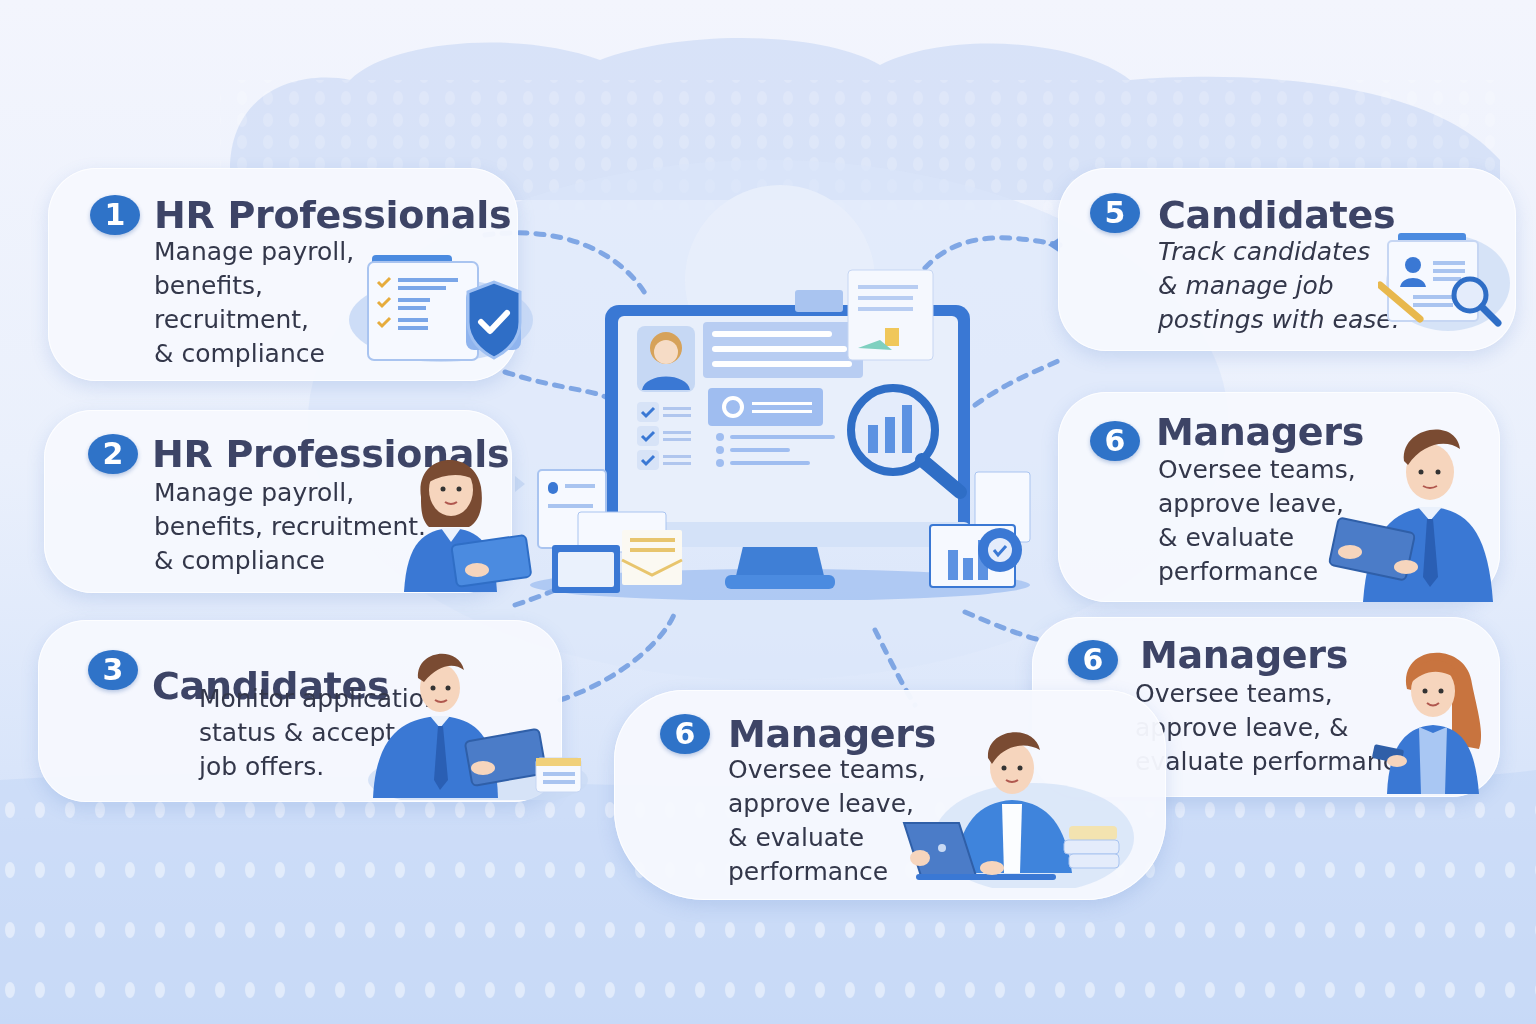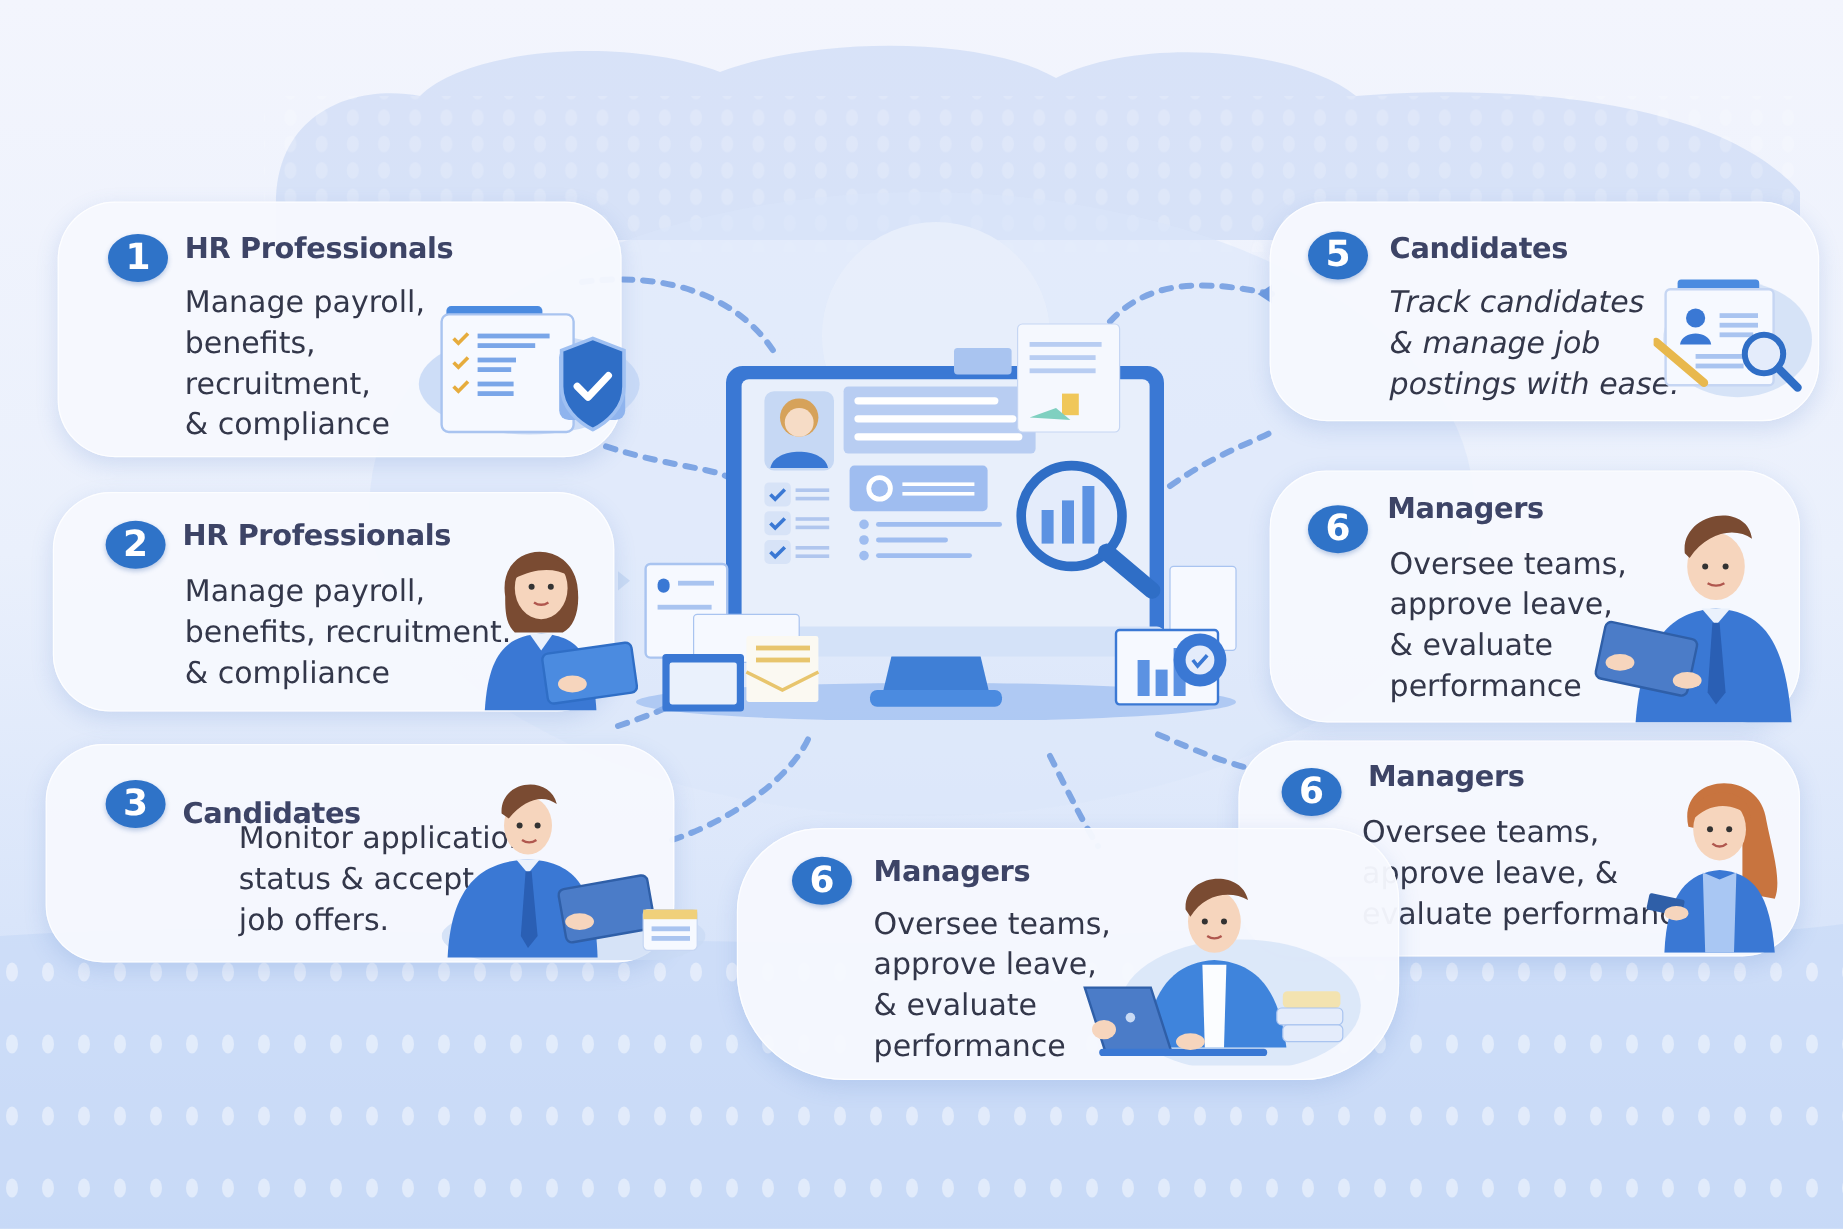--- a/index.html
+++ b/index.html
@@ -24,21 +24,21 @@
     color: #fff;
     font-weight: bold;
     font-size: 30px;
     line-height: 40px;
     text-align: center;
     box-shadow: 0 2px 4px rgba(30,80,160,0.3);
   }
   .card .title {
     position: absolute;
     font-weight: bold;
-    font-size: 24px;
+    font-size: 38px;
     color: #3d4466;
     white-space: nowrap;
     letter-spacing: -0.3px;
   }
   .card .desc {
     position: absolute;
     font-size: 25px;
     line-height: 34px;
     color: #33374a;
     white-space: pre-line;

